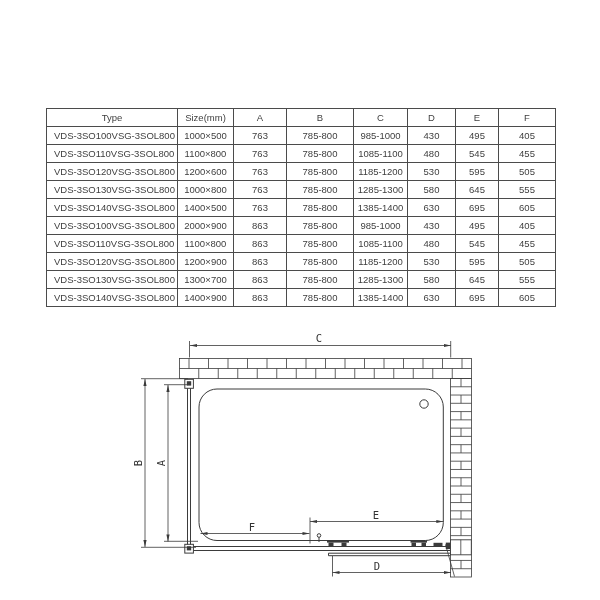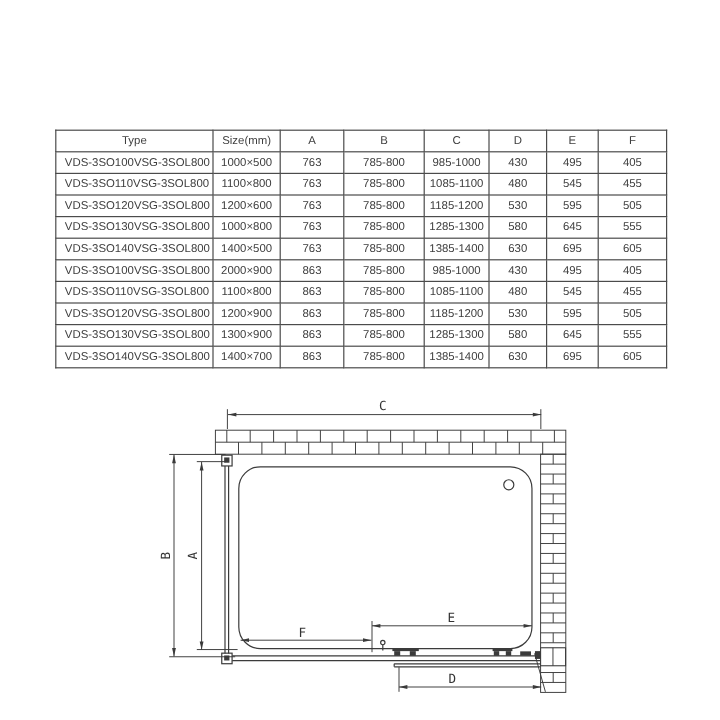--- a/index.html
+++ b/index.html
@@ -174,36 +174,36 @@
           <td>595</td>
           <td>505</td>
         </tr>
         <tr>
           <td class="type-cell">
             <div class="tc">
               <span>VDS-3SO130</span>
               <span>VSG-3SOL800</span>
             </div>
           </td>
-          <td>1300×900</td>
+          <td>1300×700</td>
           <td>863</td>
           <td>785-800</td>
           <td>1285-1300</td>
           <td>580</td>
           <td>645</td>
           <td>555</td>
         </tr>
         <tr>
           <td class="type-cell">
             <div class="tc">
               <span>VDS-3SO140</span>
               <span>VSG-3SOL800</span>
             </div>
           </td>
-          <td>1400×700</td>
+          <td>1400×900</td>
           <td>863</td>
           <td>785-800</td>
           <td>1385-1400</td>
           <td>630</td>
           <td>695</td>
           <td>605</td>
         </tr>
       </tbody>
   </table>
 

